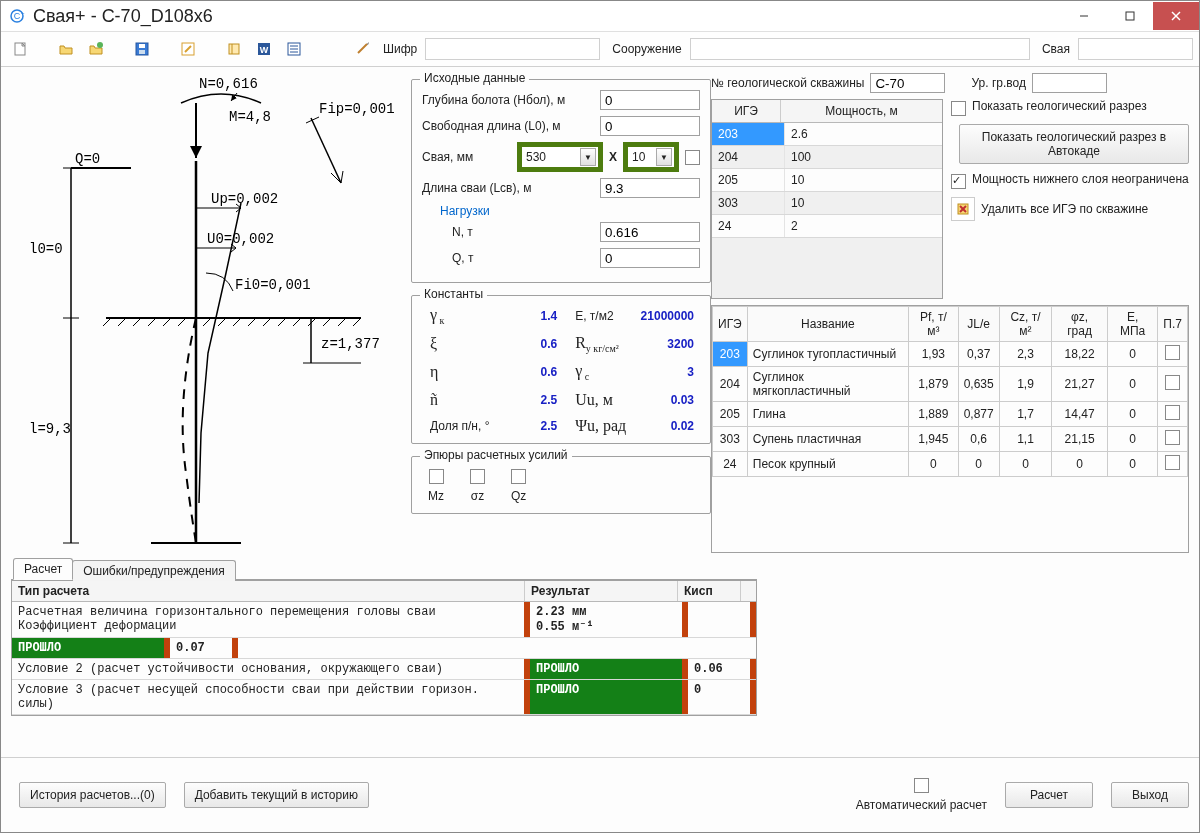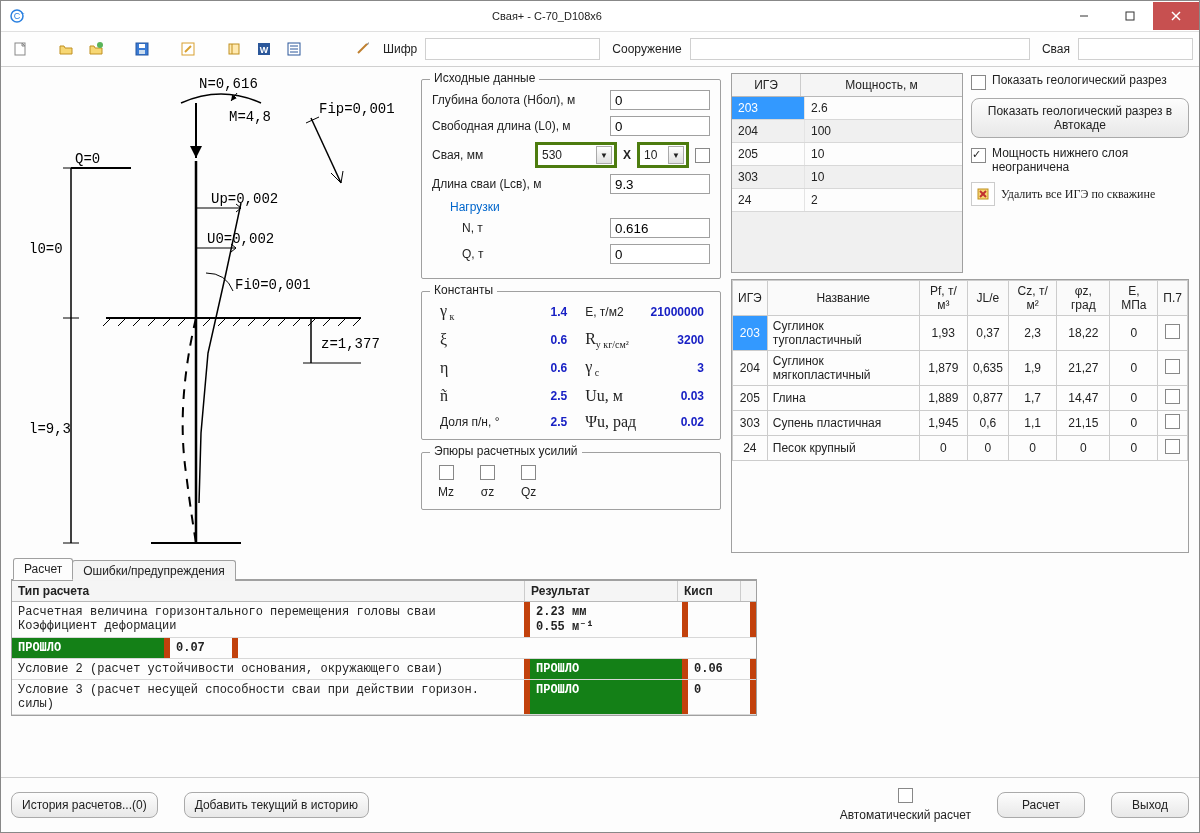--- a/index.html
+++ b/index.html
@@ -13,49 +13,49 @@
     --close-bg: #c75050;
     --link: #0066cc;
     --green: #148017;
     --sel-row: #3399ff;
   }
   html, body { margin:0; padding:0; font-family: "Segoe UI", Tahoma, sans-serif; font-size:12px; color:var(--text); background:#e8e8e8; }
   .window { width:1200px; height:833px; background:var(--win-bg); border:1px solid #888; display:flex; flex-direction:column; box-sizing:border-box; }
   
   .titlebar { height:30px; background:var(--title-bar); display:flex; align-items:center; border-bottom:1px solid #e0e0e0; }
   .titlebar .app-icon { width:20px; height:20px; margin:0 6px; display:flex; align-items:center; justify-content:center; }
-  .titlebar .title { flex:1; text-align:center; font-size:11px; }
+  .titlebar .title { flex:1; font-size:18px; }
   .titlebar .win-btns { display:flex; }
   .titlebar .win-btn { width:46px; height:28px; display:flex; align-items:center; justify-content:center; font-size:14px; }
   .titlebar .win-close { background:var(--close-bg); color:#fff; }
   
   .toolbar { height:34px; background:#fefefe; border-bottom:1px solid var(--border); display:flex; align-items:center; padding:0 6px; gap:4px; }
   .tool-btn { width:24px; height:24px; display:flex; align-items:center; justify-content:center; border:1px solid transparent; border-radius:2px; }
   .tool-sep-space { width:12px; }
   .toolbar-label { margin-left:8px; margin-right:4px; }
   .toolbar-input { flex:1; height:20px; border:1px solid var(--border); background:#fff; padding:0 4px; min-width:50px; }
   .toolbar-input.short { flex:0 0 105px; }
   
   .tabs-row { height:24px; border-bottom:1px solid var(--border-dark); display:flex; align-items:flex-end; padding-left:4px; background:var(--win-bg); }
   .tab { padding:3px 10px; border:1px solid var(--border-dark); border-bottom:none; margin-right:-1px; background:#f4f4f4; position:relative; top:1px; border-radius:3px 3px 0 0; }
   .tab.active { background:var(--win-bg); z-index:2; border-bottom:1px solid var(--win-bg); }
   .tab:not(.active) { top:2px; }
   
   .main { flex:1; display:flex; flex-direction:column; padding:6px 10px 4px 10px; gap:4px; overflow:hidden; }
-  .upper { display:flex; gap:10px; }
+  .upper { display:flex; }
   .diagram-col { flex:0 0 400px; height:480px; }
   .mid-col { flex:0 0 300px; display:flex; flex-direction:column; gap:6px; }
   .right-col { flex:1; display:flex; flex-direction:column; gap:6px; }
   
   .groupbox { border:1px solid var(--border-dark); border-radius:2px; padding:10px 10px 8px 10px; position:relative; margin-top:6px; }
   .groupbox-title { position:absolute; top:-9px; left:8px; background:var(--win-bg); padding:0 4px; font-size:12px; }
   .form-row { display:flex; align-items:center; margin-bottom:6px; gap:6px; }
   .form-row label { flex:1; white-space:nowrap; }
   .form-row input[type=text] { width:90px; height:18px; border:1px solid var(--border-dark); padding:0 4px; background:#fff; }
-  .form-row .combo { width:70px; height:20px; border:3px solid #4d7c0f; background:#fff; display:flex; align-items:center; justify-content:space-between; padding:0 2px 0 4px; }
+  .form-row .combo { width:70px; height:20px; border:5px solid #4d7c0f; background:#fff; display:flex; align-items:center; justify-content:space-between; padding:0 2px 0 4px; }
   .form-row .combo .arrow { width:14px; height:16px; border:1px solid #aaa; background:linear-gradient(#fff,#e0e0e0); display:flex; align-items:center; justify-content:center; font-size:8px; }
   .form-row .combo.small { width:40px; }
   .checkbox-small { width:13px; height:13px; border:1px solid #888; background:#fff; }
   .loads-link { color:var(--link); padding-left:18px; margin:4px 0; }
   .form-row.indent { padding-left:30px; }
   
   .const-grid { display:grid; grid-template-columns: auto 1fr auto 1fr; column-gap:12px; row-gap:8px; align-items:center;margin-left:8px; }
   .const-name { font-family: 'Times New Roman', serif; font-size:16px; }
   .const-name .sub { font-size:10px; vertical-align:sub; }
   .const-name.small { font-family: inherit; font-size:12px; }
@@ -77,22 +77,22 @@
   .geo-row div { padding:4px 6px; border-right:1px solid #e4e4e4; }
   .geo-row div:last-child { border-right:none; }
   .geo-row.sel div:first-child { background:var(--sel-row); color:#fff; }
   .geo-row.alt { background:#f0f0f0; }
   .geo-c1 { width:60px; }
   .geo-c2 { flex:1; }
   .geo-side { flex:1; display:flex; flex-direction:column; gap:8px; }
   .geo-chk { display:flex; align-items:flex-start; gap:6px; }
   .geo-chk .box { width:13px; height:13px; border:1px solid #888; background:#fff; margin-top:2px; flex-shrink:0; }
   .geo-chk .box.checked::after { content:'✓'; display:block; font-size:11px; line-height:11px; color:#222; }
-  .win-button { border:1px solid #aaa; background:linear-gradient(#fdfdfd,#e8e8e8); padding:5px 10px; border-radius:8px; text-align:center; }
-  .geo-del { display:flex; align-items:center; gap:6px;font-family:Liberation Serif, serif; }
+  .win-button { border:1px solid #aaa; background:linear-gradient(#fdfdfd,#e8e8e8); padding:5px 10px; border-radius:2px; text-align:center;margin-left:8px; }
+  .geo-del { display:flex; align-items:center; gap:6px; }
   .geo-del .icn { width:22px; height:22px; border:1px solid #ccc; display:flex; align-items:center; justify-content:center; background:#fff; }
   
   .soil-table { border:1px solid #a0a0a0; flex:1; min-height:0; overflow:hidden; }
   .soil-table table { border-collapse:collapse; width:100%; }
   .soil-table th, .soil-table td { border:1px solid #ccc; padding:3px 5px; font-size:12px; text-align:center; }
   .soil-table th { background:#fafafa; font-weight:normal; }
   .soil-table td.name { text-align:left; }
   .soil-table tr.sel td:first-child { background:var(--sel-row); color:#fff; }
   
   .res-tabs { height:22px; display:flex; align-items:flex-end; border-bottom:1px solid var(--border-dark); padding-left:2px; }
@@ -101,21 +101,21 @@
   .res-table { border:1px solid #a0a0a0; }
   .res-table .hdr { display:flex; background:#f5f5f5; border-bottom:1px solid #b8b8b8; font-weight:bold; }
   .res-table .hdr div { padding:3px 6px; border-right:1px solid #ccc; }
   .res-row { display:flex; border-bottom:1px solid #d8d8d8; }
   .res-row > div { padding:3px 6px; border-right:6px solid #c2410c;font-family:Liberation Mono, monospace; }
   .rc-type { flex:0 0 500px; }
   .rc-res { flex:0 0 140px; }
   .rc-kisp { flex:0 0 50px; }
   .pass { background:var(--green); color:#fff; font-weight:bold; }
   
-  .bottom-bar { display:flex; align-items:center; padding:10px 10px; gap:26px; border-top:1px solid var(--border); }
+  .bottom-bar { display:flex; align-items:center; padding:20px 10px; gap:10px; border-top:1px solid var(--border); }
   .bottom-bar .spacer { flex:1; }
   .status-bar { padding:4px 10px; border-top:1px solid var(--border); background:#f8f8f8; }
   
   .diagram { width:100%; height:100%; }
   .diag-text { font-family:'Courier New', monospace; font-size:14px; }
 </style>
 </head>
 <body>
 
 <div class="window">
@@ -383,20 +383,26 @@
               </span>
             <span class="chk">
                 <span class="box"></span>
                 <span>Qz</span>
               </span>
           </div>
         </div>
       </div>
 
       <div class="right-col">
+        <div class="rc-top">
+          <span>№ геологической скважины</span>
+          <input type="text" style="width: 65px;" value="C-70">
+          <span style="margin-left:20px">Ур. гр.вод</span>
+          <input type="text" style="width: 65px;" value="">
+        </div>
 
         <div class="geo-wrap">
           <div class="geo-table">
             <div class="hdr">
                 <div class="geo-c1">ИГЭ</div>
                 <div class="geo-c2">Мощность, м</div>
               </div>
             <div class="geo-row sel">
                 <div class="geo-c1">203</div>
                 <div class="geo-c2">2.6</div>

